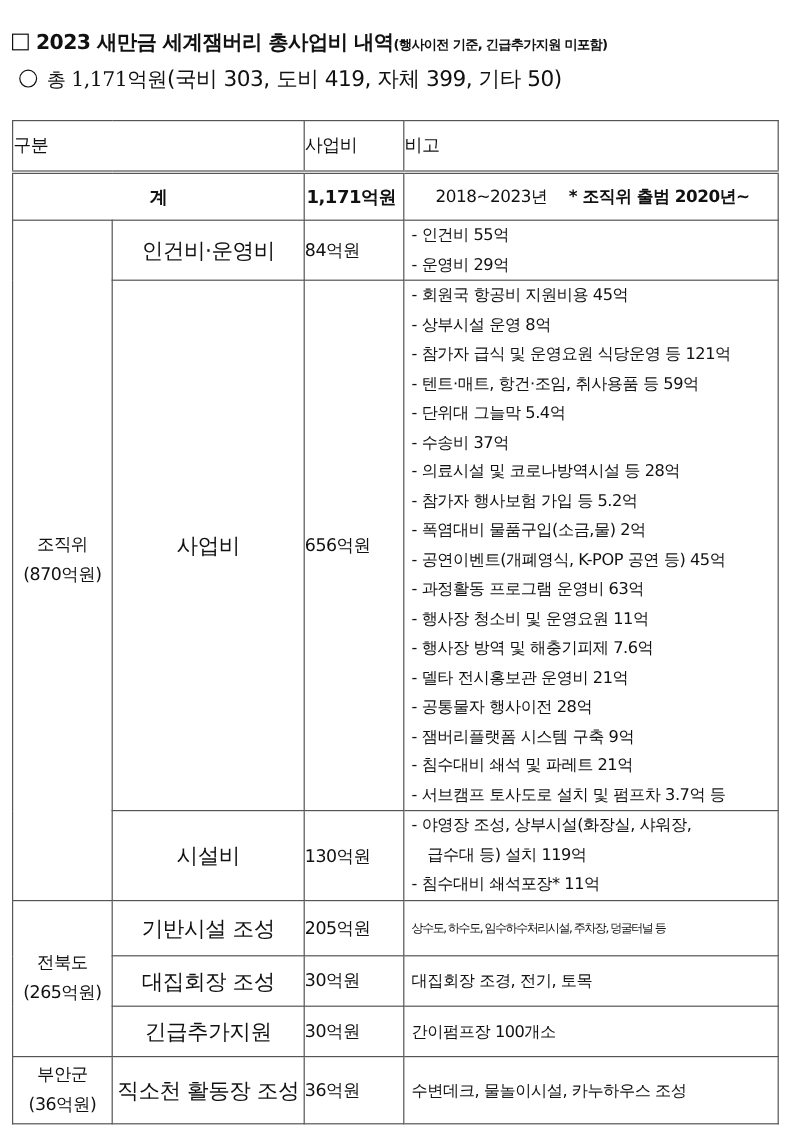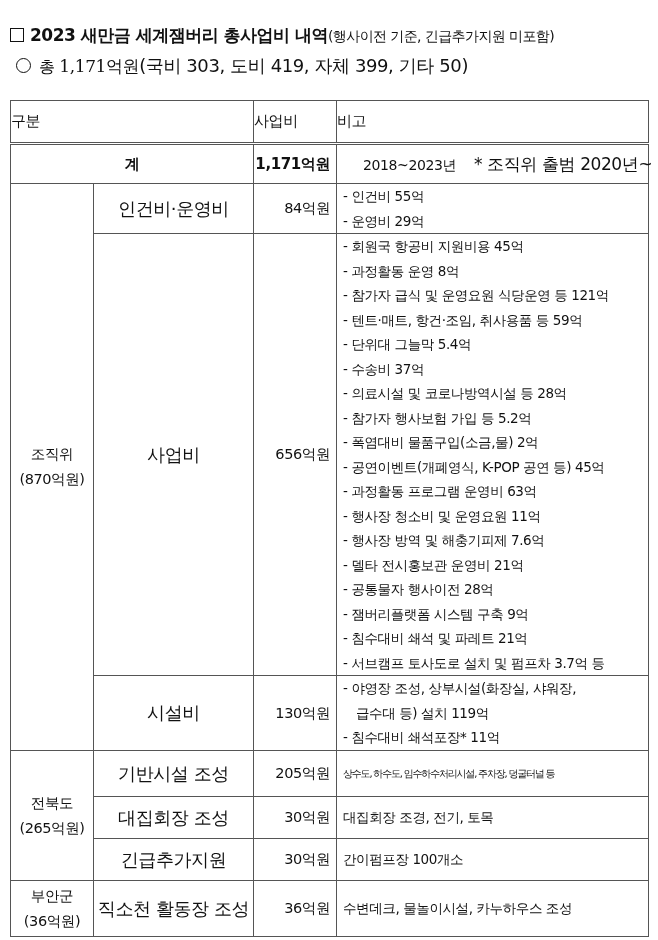--- a/index.html
+++ b/index.html
@@ -1,38 +1,38 @@
 <!DOCTYPE html>
 <html><head>
 <meta charset="utf-8">
 <style>
   html, body { margin:0; padding:0; background:#ffffff; }
   body { width:658px; height:940px; position:relative; overflow:hidden;
          font-family:"DejaVu Sans", sans-serif; color:#111; }
   .title { position:absolute; left:10px; top:24px; font-size:17px; font-weight:bold; white-space:nowrap; letter-spacing:-0.5px; }
-  .title .sub { font-size:14px; font-weight:normal; letter-spacing:-0.6px;margin-top:12px; }
+  .title .sub { font-size:11px; font-weight:bold; letter-spacing:-0.6px;margin-top:12px; }
   .title .box { display:inline-block; width:12px; height:12px; border:1.5px solid #111; margin-right:6px; vertical-align:-1px; }
   .total { position:absolute; left:16px; top:54px; font-size:16px; white-space:nowrap; letter-spacing:-0.4px; }
   .total .circ { display:inline-block; width:13px; height:13px; border:1.5px solid #111; border-radius:50%; margin-right:8px; vertical-align:-1px; }
   .total .big { font-family:"DejaVu Serif", serif; font-size:17px; }
   .total .paren { font-size:18px; }
 
   table { position:absolute; left:10px; top:100px; width:638px; border-collapse:collapse; table-layout:fixed; font-size:14px; letter-spacing:-0.4px; }
   td { border:1.3px solid #555; padding:0; vertical-align:middle; }
   tr.head td { height:41px; font-size:15px; border-bottom:3px double #555; }
   tr.sum td { height:38px; font-weight:bold; font-size:15px; }
   .c { text-align:center; }
   .r { text-align:right; padding-right:6px; }
   .note { padding-left:6px; line-height:24.5px; font-size:13.5px; }
   .note div { white-space:nowrap; }
   .note .indent { padding-left:13px; }
   .sum .note2 { font-weight:normal; font-size:14px; padding-left:26px; white-space:nowrap; }
-  .sum .note2 .star { font-size:17px; margin-left:18px; }
+  .sum .note2 .star { font-size:14px; margin-left:18px;font-weight:bold; }
   .org { text-align:center; line-height:25px; font-size:14.5px;margin-left:12px; }
-  .amt { text-align:right; padding-right:6px; font-size:14.5px; }
+  .amt { text-align:left; padding-right:6px; font-size:14.5px; }
   .cat { text-align:center; font-size:18px; }
   .single { padding-left:6px; font-size:13.5px; white-space:nowrap; }
   .tight { letter-spacing:-1.2px; font-size:10px; }
 </style>
 </head>
 <body>
 
 <div class="title">
   <span class="box"></span><span>2023 새만금 세계잼버리 총사업비 내역</span><span class="sub">(행사이전 기준, 긴급추가지원 미포함)</span>
 </div>
@@ -71,21 +71,21 @@
     <td class="note">
       <div>- 인건비 55억</div>
       <div>- 운영비 29억</div>
     </td>
   </tr>
   <tr style="height:432px">
     <td class="cat">사업비</td>
     <td class="amt">656억원</td>
     <td class="note">
       <div>- 회원국 항공비 지원비용 45억</div>
-      <div>- 과정활동 운영 8억</div>
+      <div>- 상부시설 운영 8억</div>
       <div>- 참가자 급식 및 운영요원 식당운영 등 121억</div>
       <div>- 텐트·매트, 항건·조임, 취사용품 등 59억</div>
       <div>- 단위대 그늘막 5.4억</div>
       <div>- 수송비 37억</div>
       <div>- 의료시설 및 코로나방역시설 등 28억</div>
       <div>- 참가자 행사보험 가입 등 5.2억</div>
       <div>- 폭염대비 물품구입(소금,물) 2억</div>
       <div>- 공연이벤트(개폐영식, K-POP 공연 등) 45억</div>
       <div>- 과정활동 프로그램 운영비 63억</div>
       <div>- 행사장 청소비 및 운영요원 11억</div>

